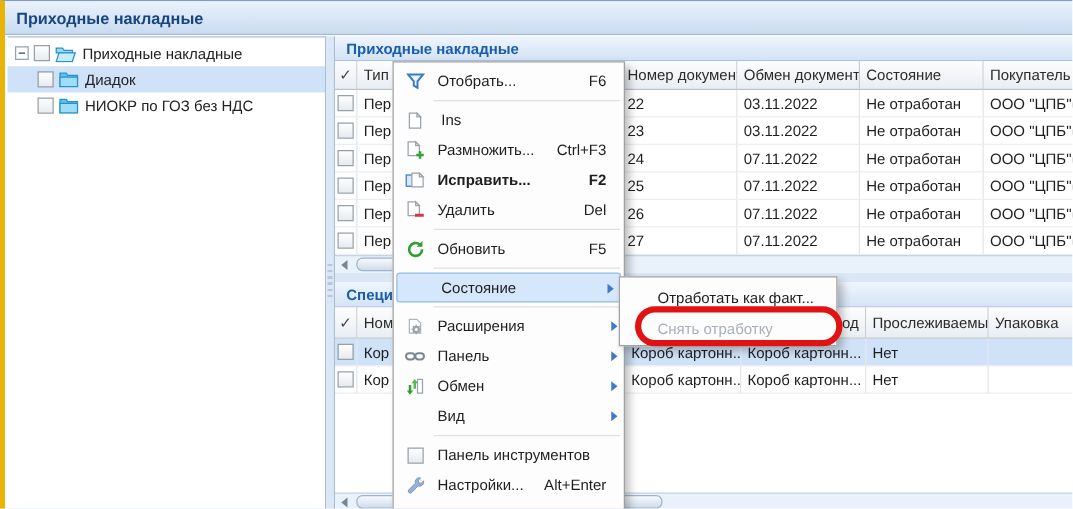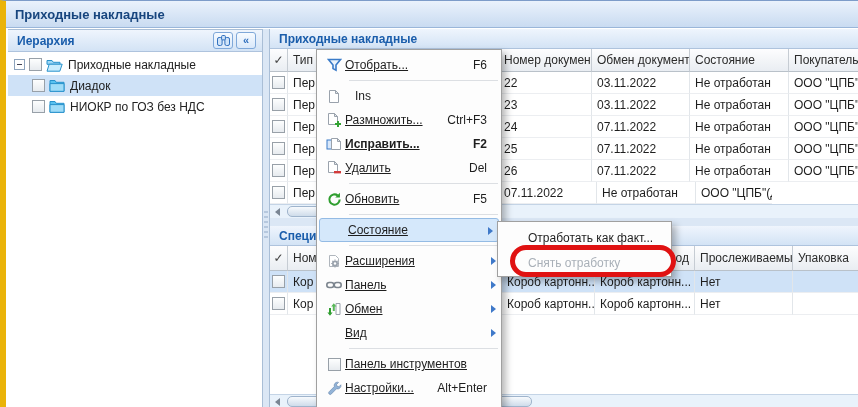--- a/index.html
+++ b/index.html
@@ -1,18 +1,18 @@
 <!DOCTYPE html>
 <html><head>
 <meta charset="utf-8">
 <style>
   html,body{margin:0;padding:0;background:#fff;}
   *{box-sizing:border-box;font-family:"Liberation Sans",sans-serif;}
   #win{position:relative;width:858px;height:407px;overflow:hidden;background:#fff;
-       border-left:6px solid #eab308;border-top:1px solid #7d9cc9;}
+       border-left:4px solid #eab308;border-top:1px solid #7d9cc9;}
   
   .titlebar{position:absolute;left:0;top:0;width:856px;height:27px;
     background:linear-gradient(#eaf2fc,#c9dbf1);border-bottom:1px solid #9ab6d9;
     display:flex;align-items:center;padding-left:9px;}
   .titlebar span{font-size:13px;font-weight:bold;color:#17457e;}
   
   .ph{background:linear-gradient(#eff5fd,#d3e3f5);border-bottom:1px solid #aec3dd;
     display:flex;align-items:center;padding:0 6px 0 9px;}
   .ph .ph-label{font-size:12px;font-weight:bold;color:#1a5dab;white-space:nowrap;overflow:hidden;}
   
@@ -77,21 +77,21 @@
   .sc-arrow::before{content:"";border-right:5px solid #7a8694;border-top:4px solid transparent;border-bottom:4px solid transparent;}
   .sc-thumb{position:absolute;top:1px;height:11px;border:1px solid #9fb4cc;border-radius:5px;
     background:linear-gradient(#f7fafd,#cfdcea);}
   .hsplit{height:8px;background:#dbe7f5;}
   .bfill{height:79px;background:#fff;}
   
   .menu{position:absolute;left:310px;top:48px;width:186px;height:360px;background:#fdfdfd;
     border:1px solid #a0a0a0;box-shadow:4px 4px 7px rgba(0,0,0,.28);z-index:20;padding-top:3px;}
   .mi{position:relative;height:24px;display:flex;align-items:center;padding:0 14px 0 6px;font-size:12px;color:#1e1e1e;}
   .mi .ic{width:22px;flex:none;display:flex;align-items:center;justify-content:center;}
-  .mi .lbl{flex:1;white-space:nowrap;overflow:hidden;text-decoration:underline;}
+  .mi .lbl{margin-left:7px;flex:1;white-space:nowrap;overflow:hidden;}
   .mi .sc{margin-left:10px;white-space:nowrap;}
   .mi.bold .lbl,.mi.bold .sc{font-weight:bold;}
   .mi .arr{position:absolute;right:5px;top:8px;border-left:5px solid #3f79c9;
     border-top:4px solid transparent;border-bottom:4px solid transparent;}
   .mi.hl{background:#d5e8fb;border:1px solid #94bbe4;border-radius:3px;margin:0 2px;height:24px;padding-right:12px;}
   .msep{height:1px;background:#dcdfe3;margin:3px 3px 3px 32px;}
   
   .submenu{position:absolute;left:491px;top:220px;width:175px;height:56px;background:#fdfdfd;
     border:1px solid #a0a0a0;box-shadow:4px 4px 7px rgba(0,0,0,.28);z-index:25;padding-top:3px;}
   .smi{height:25px;display:flex;align-items:center;padding-left:30px;font-size:12px;color:#1e1e1e;white-space:nowrap;}
@@ -103,35 +103,20 @@
 </head>
 <body>
 
 <div id="win">
 
   <div class="titlebar">
     <span>Приходные накладные</span>
   </div>
 
   <div class="left-panel">
-    <div class="ph">
-      <span class="ph-label">Иерархия</span>
-      <div class="ph-btns">
-        <div class="ph-btn">
-          <svg width="13" height="11" viewBox="0 0 13 11">
-            <rect x="0.5" y="2.5" width="4.6" height="8" rx="1.6" fill="#cfe3f8" stroke="#2f6fbe"></rect>
-            <rect x="7.9" y="2.5" width="4.6" height="8" rx="1.6" fill="#cfe3f8" stroke="#2f6fbe"></rect>
-            <rect x="4.6" y="0.5" width="3.8" height="4.4" rx="1" fill="#cfe3f8" stroke="#2f6fbe"></rect>
-          </svg>
-        </div>
-        <div class="ph-btn">
-          <span>«</span>
-        </div>
-      </div>
-    </div>
     <div class="tree">
       <div class="trow-tree">
         <span class="gap"></span>
         <span class="exp">
             <i></i>
           </span>
         <span class="cb"></span>
         <svg width="17" height="14" viewBox="0 0 17 14">
           <path d="M1 2.5h5l1.3 1.8H14v2H1z" fill="#9fd8f5" stroke="#2892cc" stroke-width="1"></path>
           <path d="M3.2 6.2h13l-2.4 7H1z" fill="#c9ecfd" stroke="#2892cc" stroke-width="1"></path>
@@ -228,20 +213,21 @@
       <div class="c w-num">26</div>
       <div class="c w-date">07.11.2022</div>
       <div class="c w-state">Не отработан</div>
       <div class="c w-buyer">ООО "ЦПБ"(Д</div>
     </div>
     <div class="grow">
       <div class="c ck w-check">
           <span class="cb"></span>
         </div>
       <div class="c w-type">Пер</div>
+      <div class="c w-num">27</div>
       <div class="c w-date">07.11.2022</div>
       <div class="c w-state">Не отработан</div>
       <div class="c w-buyer">ООО "ЦПБ"(Д</div>
     </div>
 
     <div class="hscroll">
       <div class="sc-arrow"></div>
       <div class="sc-thumb" style="left:17px;width:70px;"></div>
     </div>
 

